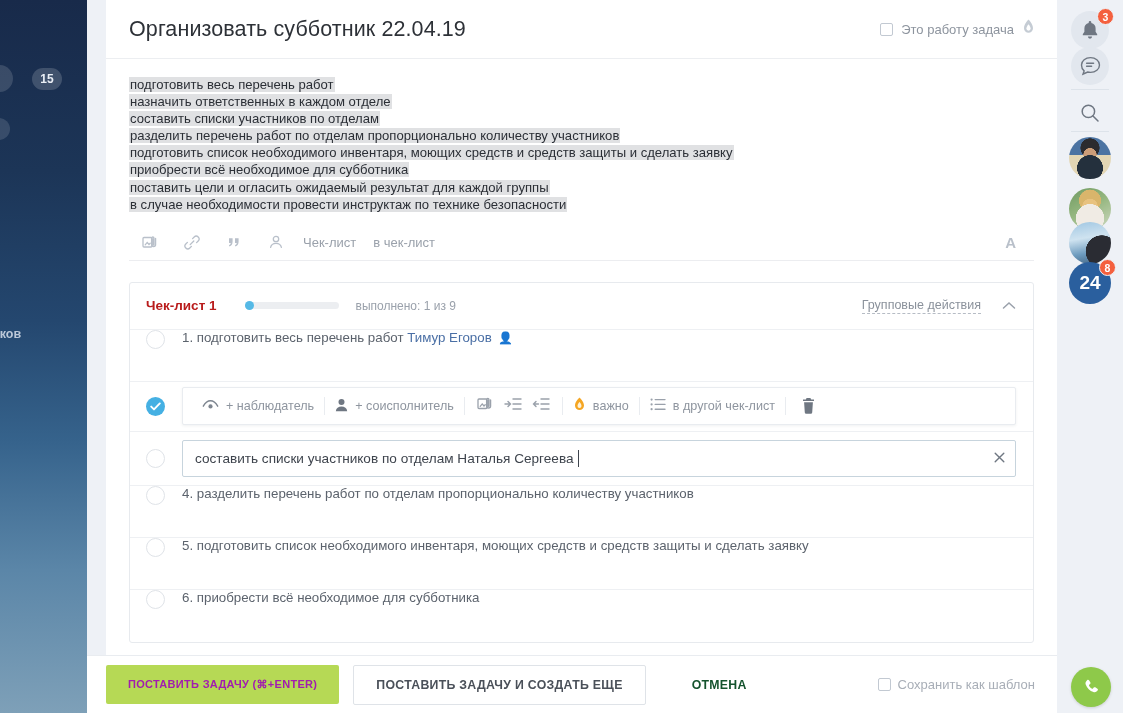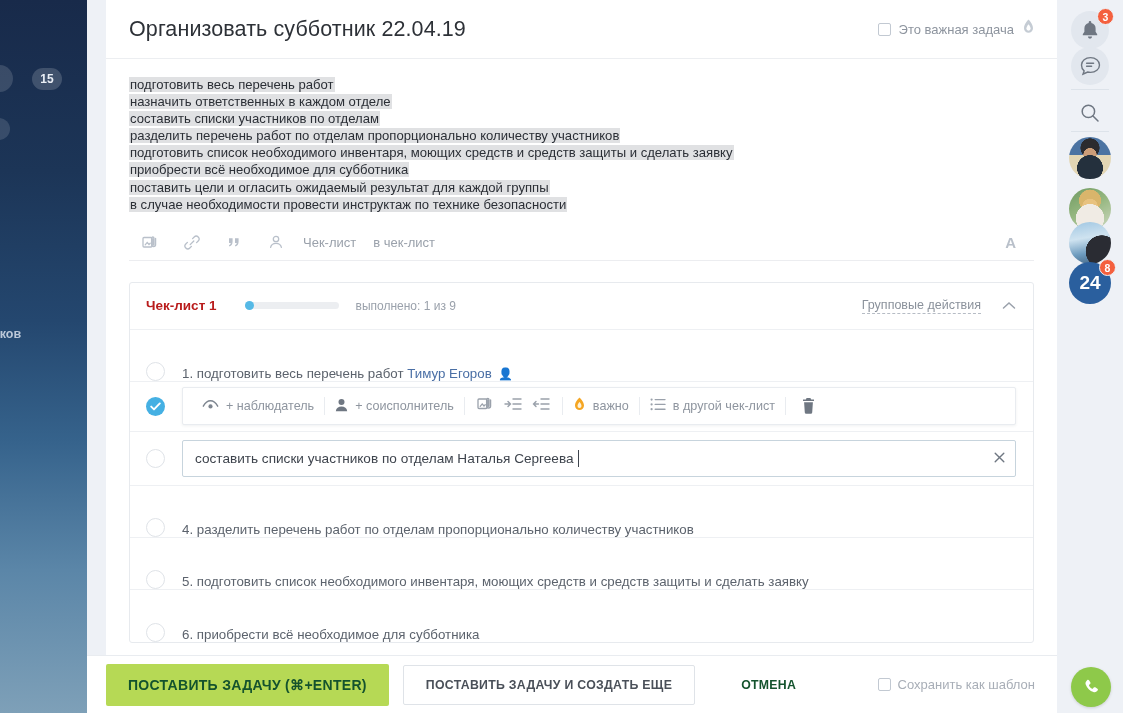--- a/index.html
+++ b/index.html
@@ -156,21 +156,21 @@
     border-radius: 50%; background: #55b9e6;
   }
   .cl-done { font-size: 12px; color: #9aa1ab; margin-left: 17px; }
   .cl-group {
     margin-left: auto; font-size: 12.5px; color: #8a919b;
     border-bottom: 1px dashed #b6bcc5; padding-bottom: 1px;
   }
   .cl-chevron { margin-left: 21px; color: #9aa1ab; display: flex; align-items: center; }
 
   .cl-row {
-    display: flex; align-items: flex-end; min-height: 52px;
+    display: flex; align-items: flex-start; min-height: 52px;
     padding: 0 17px 0 16px; border-bottom: 1px solid #eef0f3;
     position: relative;
   }
   .cl-row:last-child { border-bottom: none; }
   .circle {
     width: 19px; height: 19px; border-radius: 50%;
     border: 1.6px solid #dfe3e8; background: #fff; flex: none;
   }
   .circle.checked {
     border: none; background: #45b0e3;
@@ -209,21 +209,21 @@
   .caret { width: 1px; height: 17px; background: #3e444d; margin-left: 4px; }
   .ti-clear { margin-left: auto; color: #6f7782; font-size: 13px; }
 
   
   .footer {
     position: absolute; left: 87px; top: 655px; width: 970px; height: 58px;
     background: #fff; border-top: 1px solid #e9ecf0;
     display: flex; align-items: center; padding: 0 22px 0 19px;
   }
   .btn-primary {
-    background: #b6d955; color: #14532d; font-size: 14px; font-weight: 700;
+    background: #b6d955; color: #a21caf; font-size: 11px; font-weight: 700;
     letter-spacing: .3px; padding: 13px 22px; border-radius: 2px;
   }
   .btn-secondary {
     background: #fff; color: #4a5059; font-size: 12.3px; font-weight: 700;
     letter-spacing: .3px; padding: 12px 22px; border-radius: 2px;
     border: 1px solid #dfe3e8; margin-left: 14px;
   }
   .btn-plain {
     color: #14532d; font-size: 12.3px; font-weight: 700; letter-spacing: .3px;
     margin-left: 32px; padding: 12px 14px;
@@ -244,21 +244,21 @@
     <div class="left-dot"></div>
     <div class="left-word">иков</div>
   </div>
 
   <div class="card">
 
     <div class="title-bar">
       <div class="task-title">Организовать субботник 22.04.19</div>
       <div class="important-wrap">
         <div class="chk-box"></div>
-        <div class="important-label">Это важная задача</div>
+        <div class="important-label">Это работу задача</div>
         <span>
           <svg width="13" height="16" viewBox="0 0 13 16" aria-hidden="true">
             <path d="M6.5 0.6C6.5 0.6 2 5 2 9.2a4.5 4.5 0 009 0C11 5 6.5 0.6 6.5 0.6z" fill="#c5ccd4"></path>
             <path d="M6.5 5.2C6.5 5.2 4.4 7.6 4.4 9.6a2.1 2.1 0 004.2 0c0-2-2.1-4.4-2.1-4.4z" fill="#ffffff"></path>
           </svg>
         </span>
       </div>
     </div>
 
     <div class="body-text">

